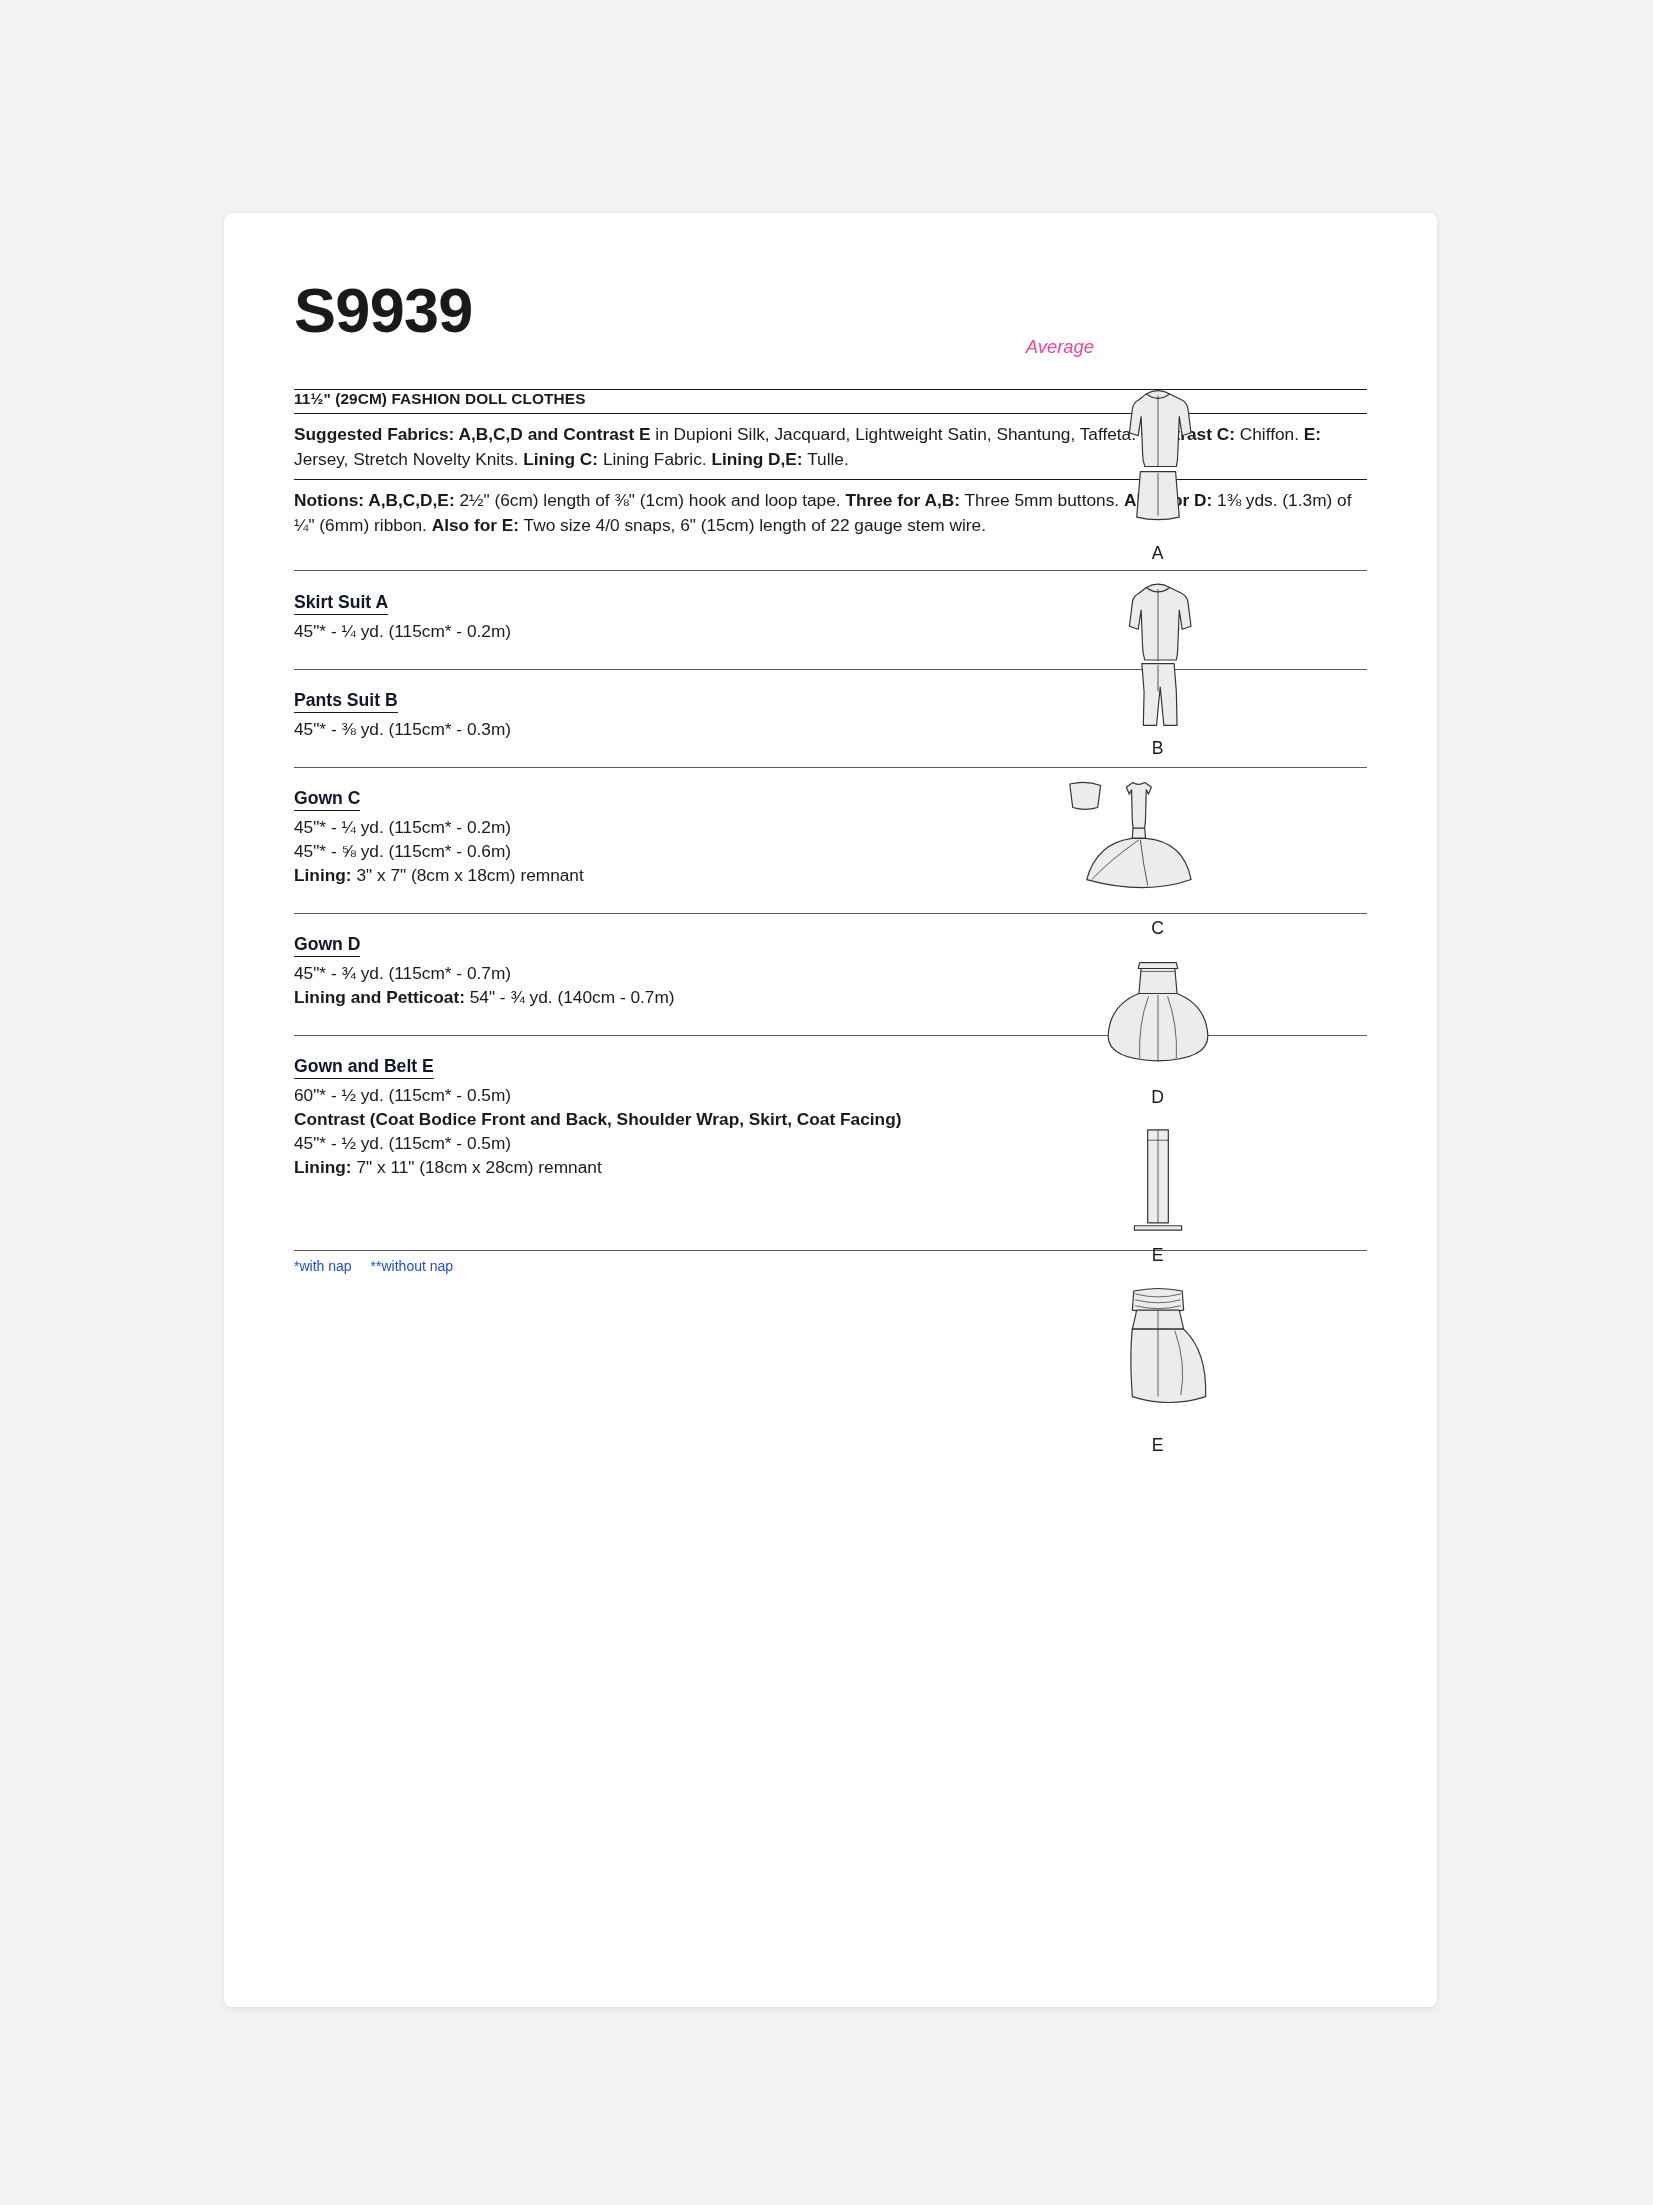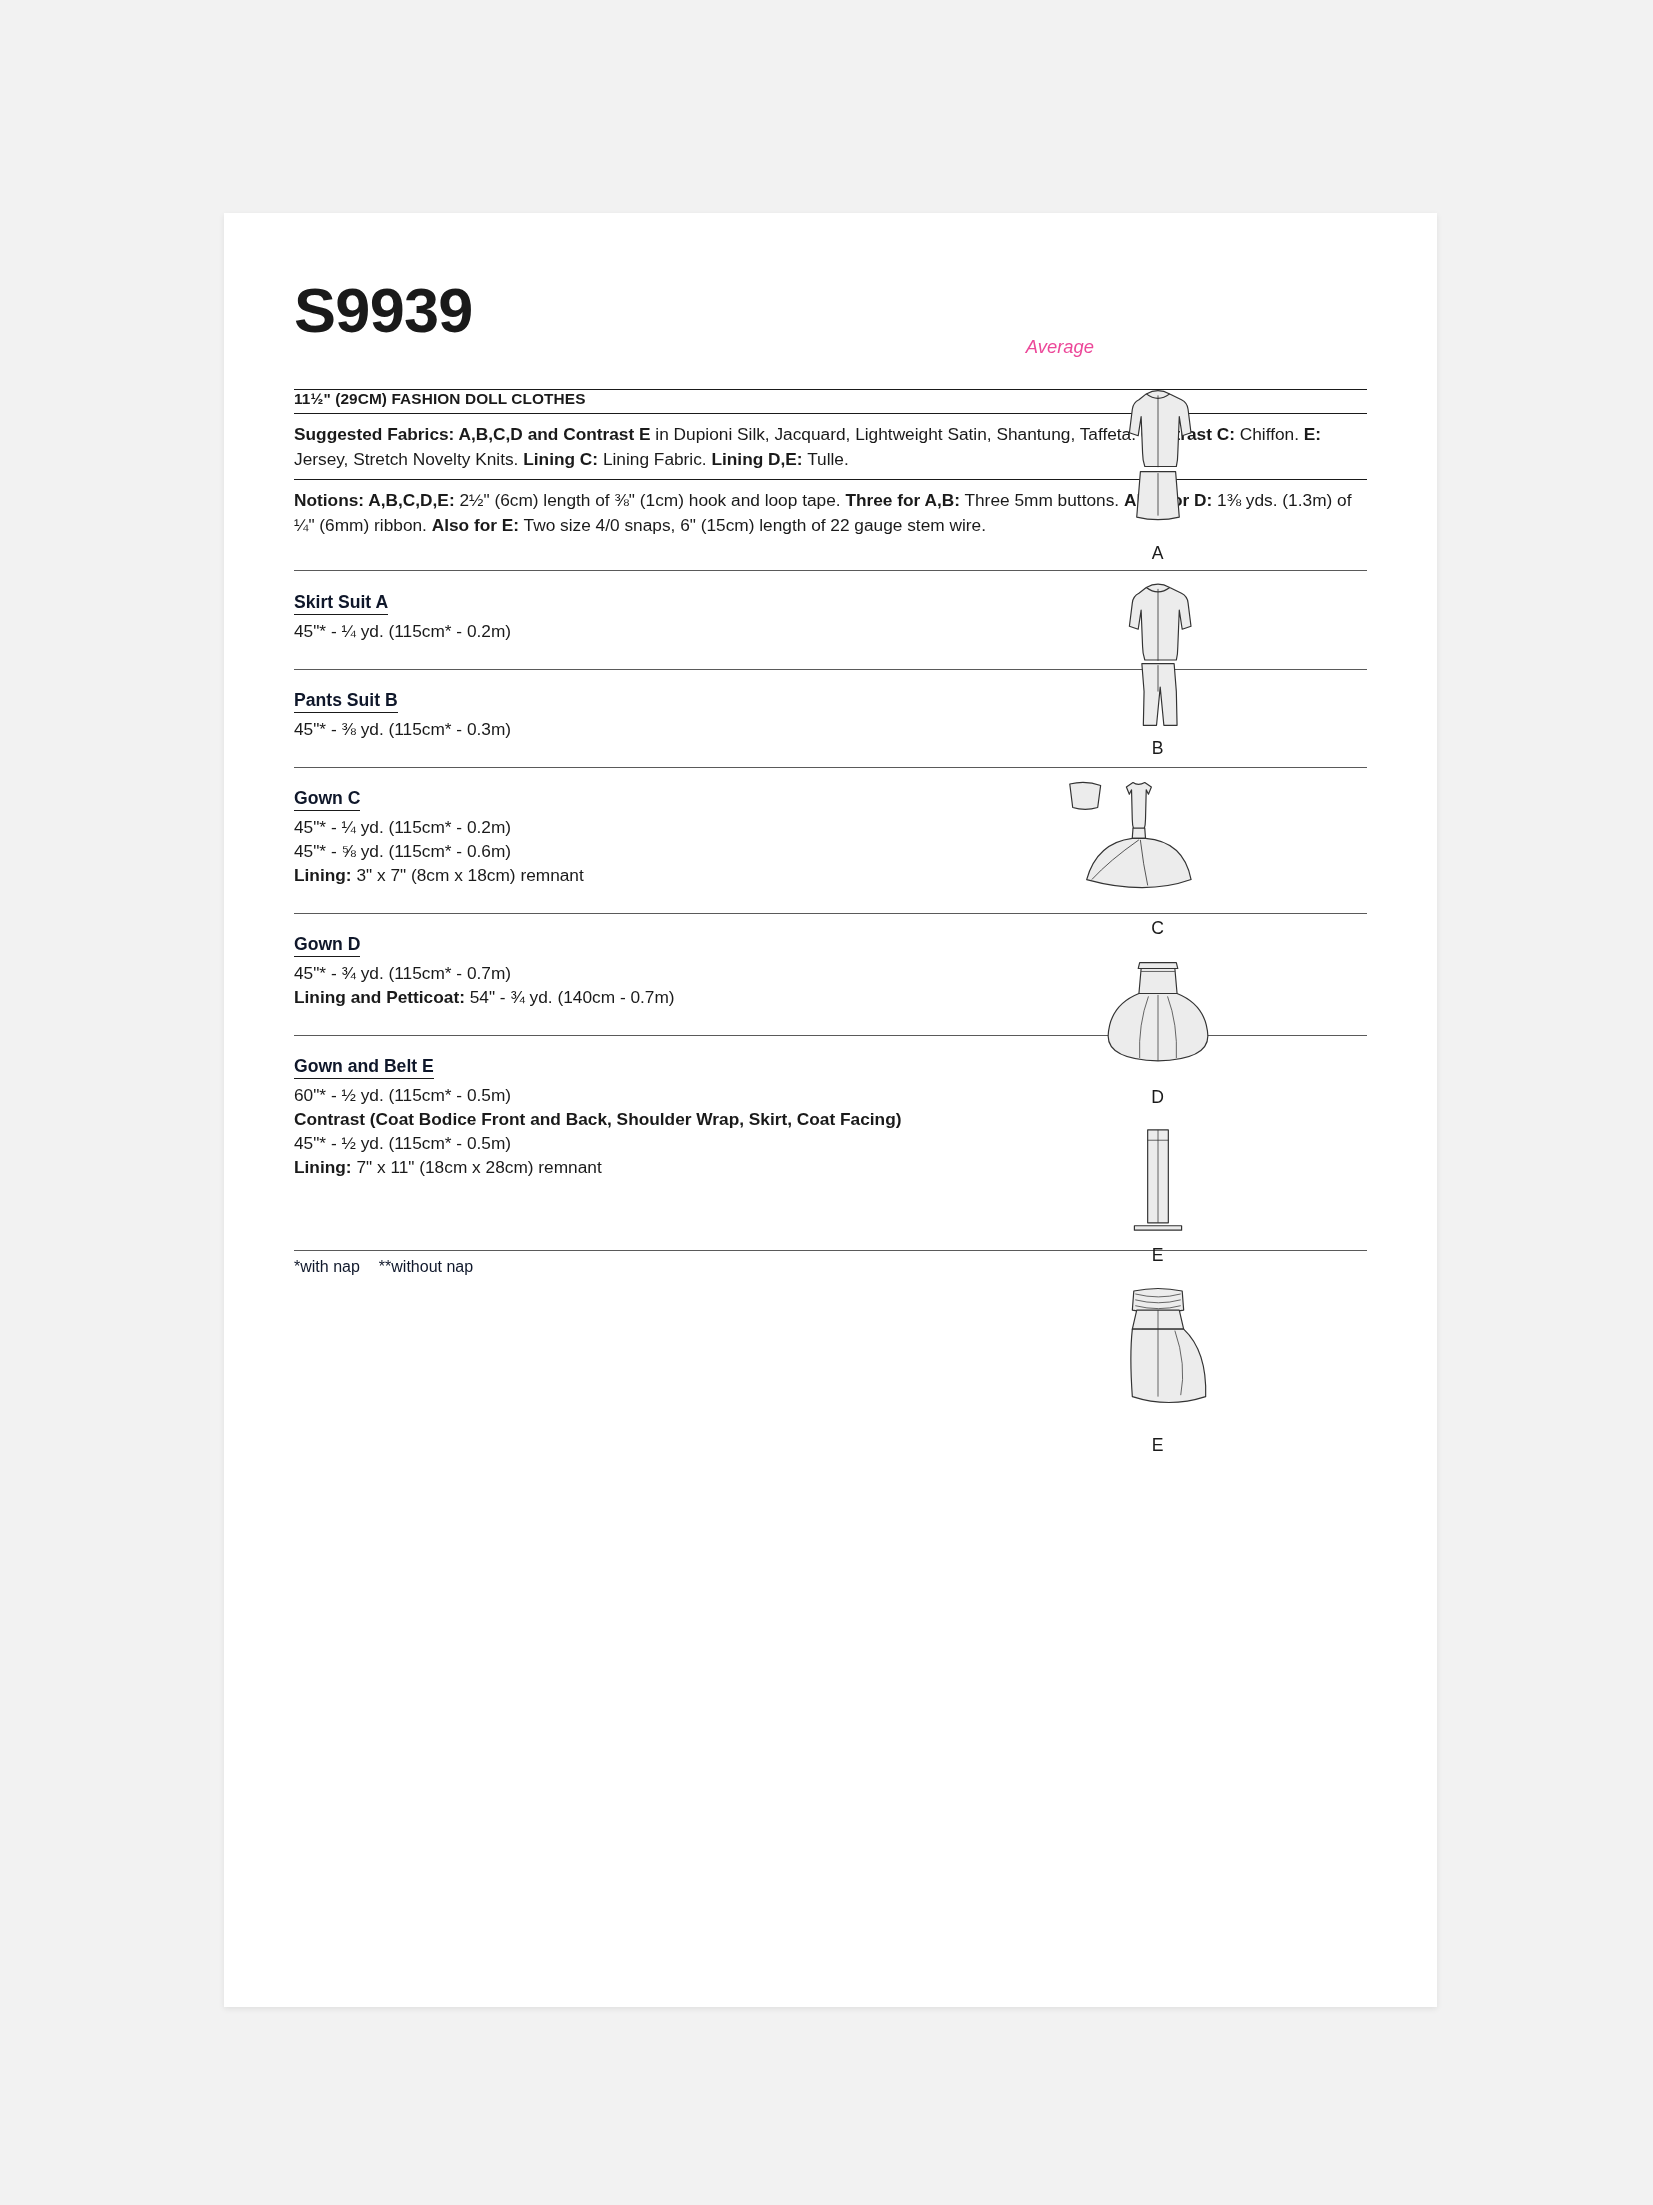--- a/index.html
+++ b/index.html
@@ -11,20 +11,21 @@
     font-family: "Liberation Sans", sans-serif;
   }
   .page {
     position: absolute;
     left: 224px;
     top: 213px;
     width: 1213px;
     height: 1794px;
     background: #ffffff;
     box-shadow: 0 1.5px 5.9px rgba(0,0,0,0.08);
+    border-radius: 8px;
   }
   .inner {
     position: absolute;
     left: 70px;
     top: 66px;
     width: 1073px;
   }
   .header-row {
     position: relative;
     height: 110px;
@@ -83,22 +84,22 @@
   }
   .section-line {
     font-size: 17.3px;
     line-height: 1.38;
     color: #1a1a1a;
   }
   .section-line b { font-weight: bold; }
   .gap-after { height: 25px; }
   .gap-before { height: 20.6px; }
   .footnote {
-    font-size: 16px;
-    color: #0f172a;
+    font-size: 14px;
+    color: #1d4ed8;
     padding-top: 7.4px;
   }
   .footnote span { margin-right: 19px; }
   .views {
     position: absolute;
     left: 801px;
     top: 169px;
     width: 265px;
   }
   .view {

